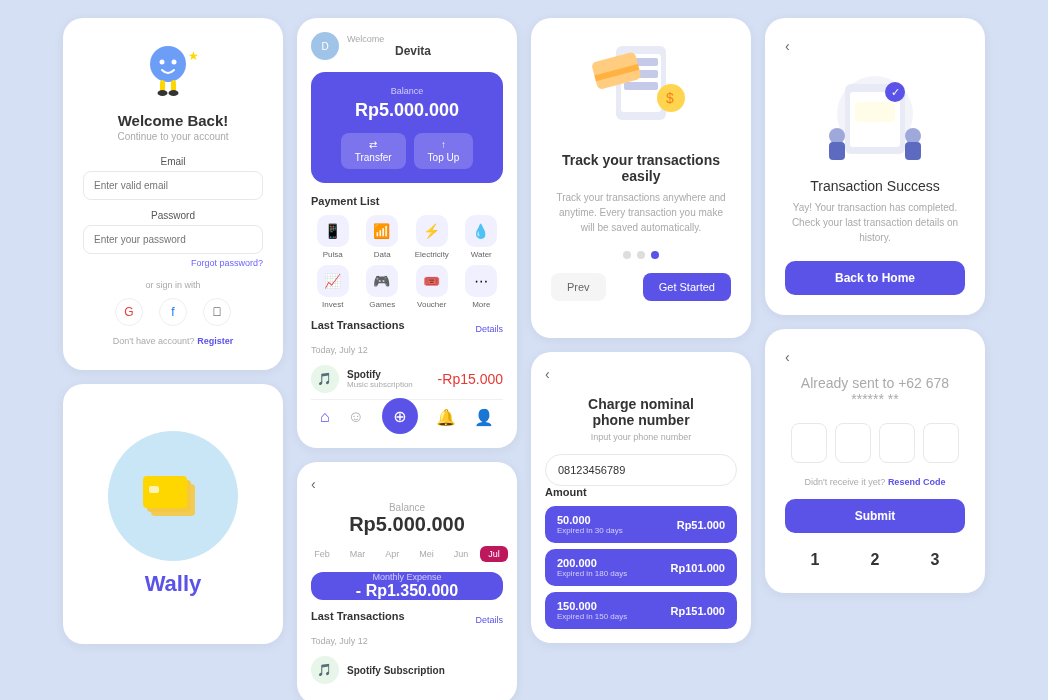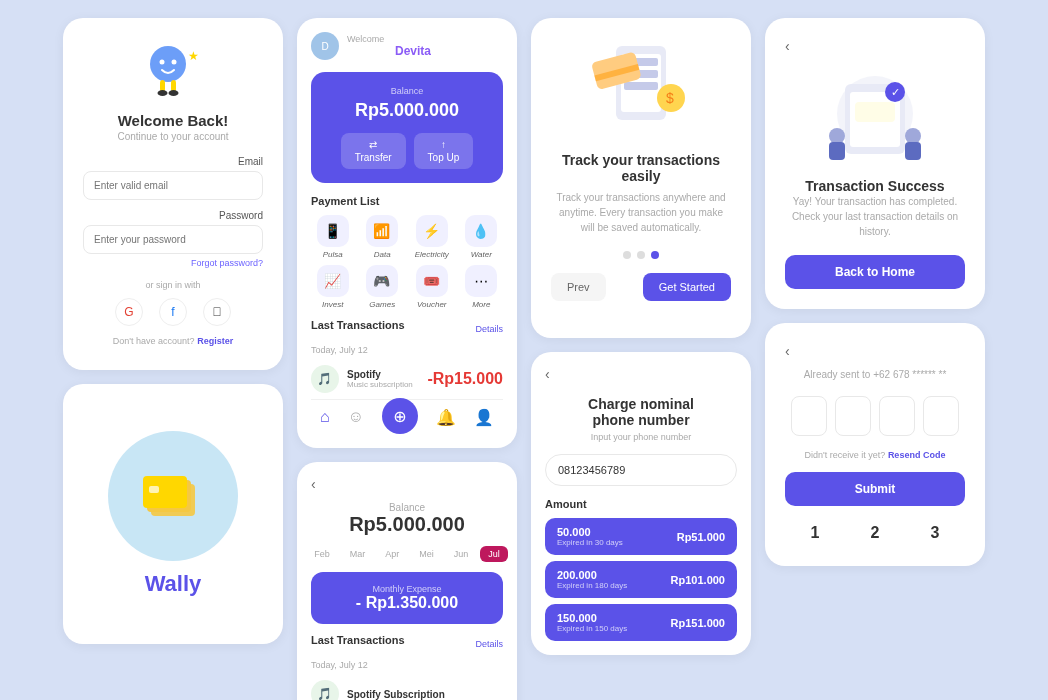--- a/index.html
+++ b/index.html
@@ -47,21 +47,21 @@
       margin-bottom: 2px;
     }
     .login-subtitle {
       font-size: 10px;
       color: #aaa;
       margin-bottom: 14px;
     }
     .login-label {
       font-size: 10px;
       color: #555;
-      text-align: right;
+      text-align: center;
       margin-bottom: 4px;
     }
     .login-input {
       width: 100%;
       border: 1px solid #e8e8e8;
       border-radius: 8px;
       padding: 8px 10px;
       font-size: 10px;
       color: #ccc;
       margin-bottom: 10px;
@@ -157,21 +157,21 @@
       height: 28px;
       border-radius: 50%;
       background: #a0c4e8;
       display: flex;
       align-items: center;
       justify-content: center;
       font-size: 10px;
       color: #fff;
     }
     .welcome-text { font-size: 9px; color: #aaa; }
-    .user-name { font-size: 12px; font-weight: 700; color: #8b5cf6; padding-left: 48px; }
+    .user-name { font-size: 12px; font-weight: 700; color: #404040; padding-left: 48px; }
     .balance-box {
       background: #5b52e8;
       border-radius: 14px;
       padding: 14px;
       text-align: center;
       margin-bottom: 12px;
     }
     .balance-label { font-size: 9px; color: rgba(255,255,255,0.7); margin-bottom: 4px; }
     .balance-amount { font-size: 18px; font-weight: 700; color: #fff; margin-bottom: 12px; }
     .balance-actions {
@@ -213,21 +213,21 @@
     .pay-icon {
       width: 32px;
       height: 32px;
       border-radius: 10px;
       background: #f0f0ff;
       display: flex;
       align-items: center;
       justify-content: center;
       font-size: 14px;
     }
-    .pay-label { font-size: 8px; color: #666; font-style: italic; }
+    .pay-label { font-size: 8px; color: #666; }
     .transactions-header {
       display: flex;
       justify-content: space-between;
       align-items: center;
       margin-bottom: 6px;
     }
     .details-link { font-size: 9px; color: #5b52e8; cursor: pointer; }
     .tx-date { font-size: 9px; color: #aaa; margin-bottom: 4px; }
     .tx-row {
       display: flex;
@@ -241,21 +241,21 @@
       border-radius: 50%;
       background: #e8f5e9;
       display: flex;
       align-items: center;
       justify-content: center;
       font-size: 12px;
     }
     .tx-info { flex: 1; }
     .tx-name { font-size: 10px; font-weight: 600; color: #333; }
     .tx-sub { font-size: 8px; color: #aaa; }
-    .tx-amount { font-size: 16px; font-weight: 700; }
+    .tx-amount { font-size: 14px; font-weight: 400; }
     .nav-bar {
       display: flex;
       justify-content: space-around;
       padding-top: 8px;
       border-top: 1px solid #f0f0f0;
     }
     .nav-icon { font-size: 16px; color: #aaa; cursor: pointer; position: relative; }
     .nav-icon.active { color: #5b52e8; }
     .nav-fab {
       width: 36px;
@@ -299,21 +299,20 @@
       background: transparent;
       border: none;
     }
     .month-tab.active {
       background: #be185d;
       color: #fff;
     }
     .expense-box {
       background: #5b52e8;
       border-radius: 12px;
-      padding: 12px;
       text-align: center;
       margin-bottom: 10px;
     }
     .expense-label { font-size: 9px; color: rgba(255,255,255,0.7); }
     .expense-amount { font-size: 16px; font-weight: 700; color: #fff; }
 
     
     .track-card {
       padding: 20px;
       text-align: center;
@@ -361,21 +360,20 @@
       margin-bottom: 14px;
     }
     .charge-subtitle { font-size: 9px; color: #aaa; text-align: center; margin-bottom: 12px; }
     .phone-input {
       width: 100%;
       border: 1px solid #e8e8e8;
       border-radius: 16px;
       padding: 9px 12px;
       font-size: 11px;
       color: #333;
-      margin-bottom: 12px;
       outline: none;
     }
     .amount-label { font-size: 11px; font-weight: 600; color: #333; margin-bottom: 8px; }
     .amount-options {
       display: flex;
       flex-direction: column;
       gap: 6px;
     }
     .amount-option {
       background: #5b52e8;
@@ -393,40 +391,40 @@
     
     .success-card {
       padding: 20px;
       text-align: center;
     }
     .success-illustration {
       width: 120px;
       height: 100px;
       margin: 0 auto 14px;
     }
-    .success-title { font-size: 14px; font-weight: 700; color: #333; margin-bottom: 0; }
+    .success-title { font-size: 14px; font-weight: 400; color: #333; margin-bottom: 6px; }
     .success-desc { font-size: 10px; color: #aaa; line-height: 1.5; margin-bottom: 16px; }
     .home-btn {
       width: 100%;
       background: #5b52e8;
       color: #fff;
       border: none;
       border-radius: 10px;
       padding: 10px;
       font-size: 12px;
       font-weight: 600;
       cursor: pointer;
     }
 
     
     .code-card {
       padding: 20px;
     }
     .code-title { font-size: 14px; font-weight: 700; color: #333; text-align: center; margin-bottom: 4px; }
-    .code-subtitle { font-size: 10px; color: #aaa; text-align: center; margin-bottom: 16px; }
+    .code-subtitle { font-size: 14px; color: #aaa; text-align: center; margin-bottom: 16px; }
     .code-inputs {
       display: flex;
       justify-content: center;
       gap: 8px;
       margin-bottom: 14px;
     }
     .code-box {
       width: 36px;
       height: 40px;
       border: 1px solid #e8e8e8;

